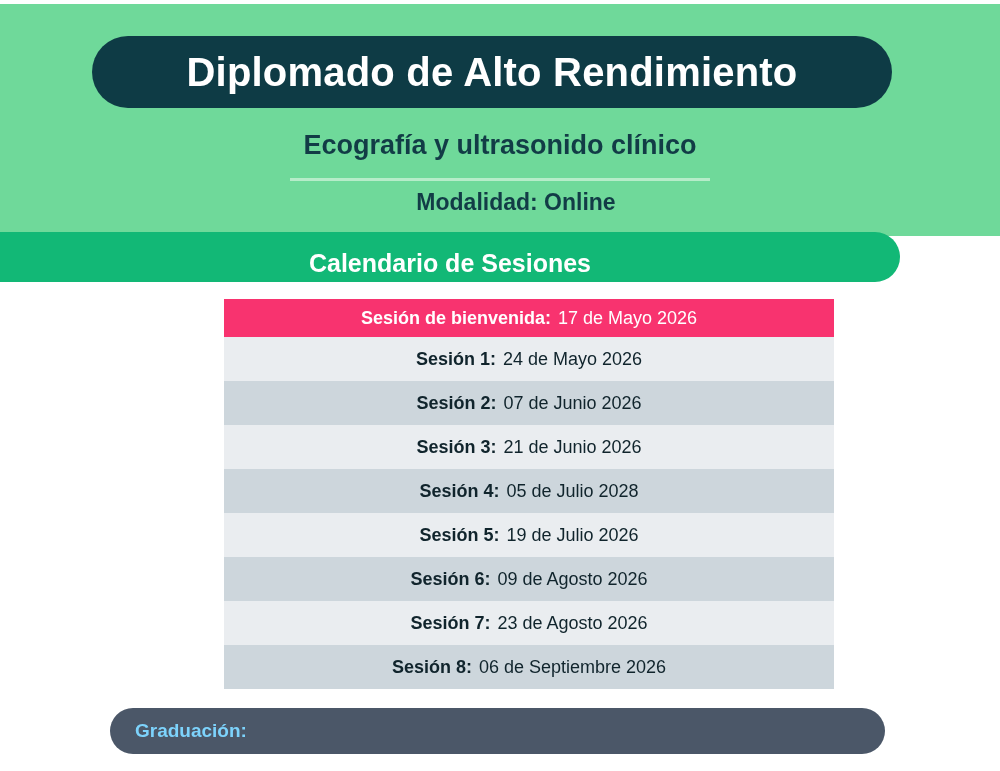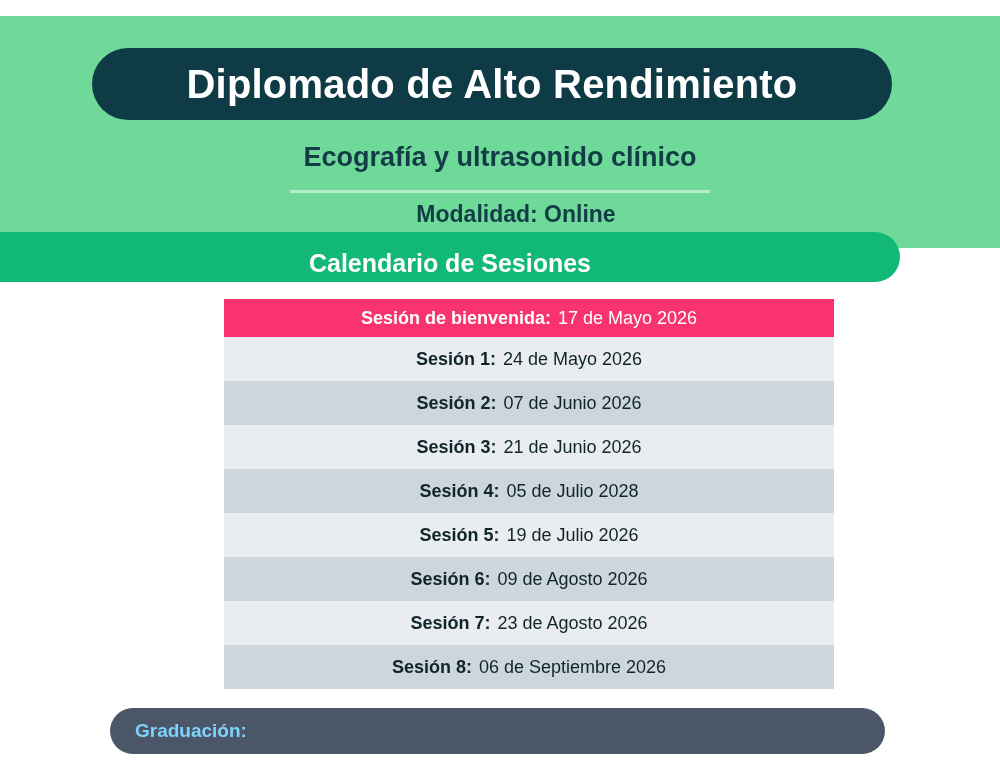--- a/index.html
+++ b/index.html
@@ -17,21 +17,21 @@
     position: relative;
     width: 1000px;
     height: 771px;
     background: #ffffff;
   }
 
   
   .header-band {
     position: absolute;
     left: 0;
-    top: 16px;
+    top: 4px;
     width: 1000px;
     height: 232px;
     background: #6fd99a;
   }
   .title-pill {
     position: absolute;
     left: 92px;
     top: 32px;
     width: 800px;
     height: 72px;

